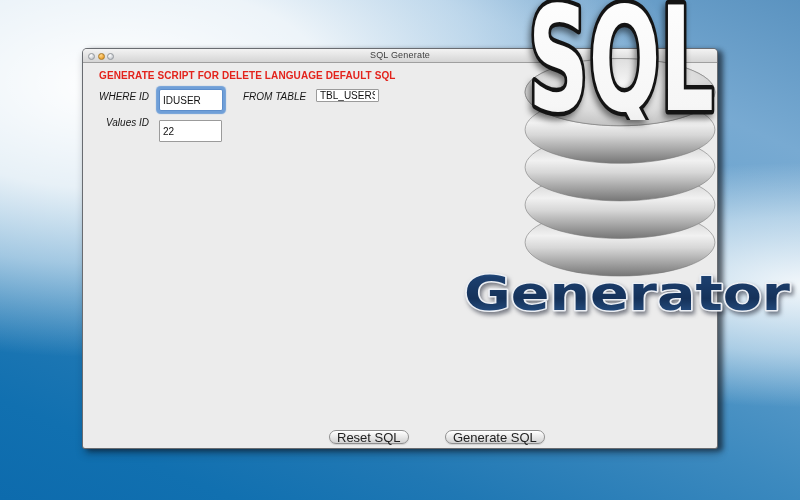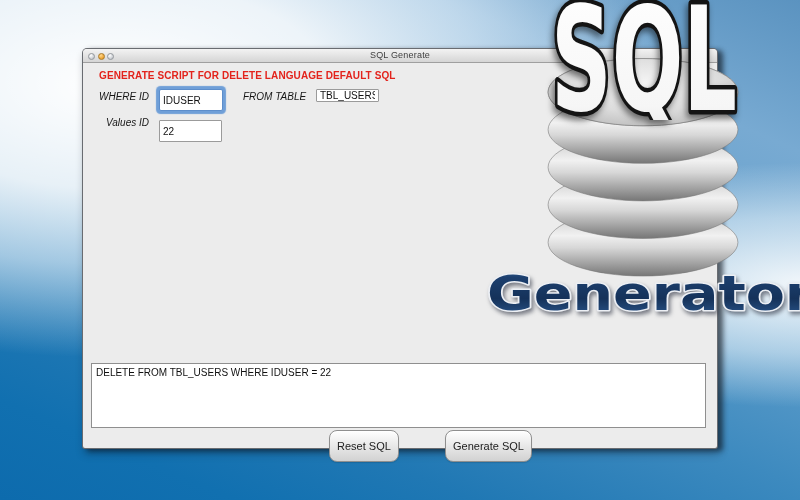--- a/index.html
+++ b/index.html
@@ -64,32 +64,32 @@
     font-family:"Liberation Mono", monospace; font-weight:bold;
     font-size:12px; color:#0d0d0d; word-spacing:5px; letter-spacing:.5px;
   }
   .result-area {
     position:absolute; left:8px; top:314px; width:615px; height:65px;
     border:1px solid #8f8f8f; background:#fff; resize:none; outline:none;
     font-family:"Liberation Sans", sans-serif; font-size:10px; color:#111;
     padding:3px 4px; border-radius:0;
   }
   .aqua-btn {
-    position:absolute; top:381px; height:32px; padding:0 7px;
-    font-family:"Liberation Sans", sans-serif; font-size:11px; color:#222;
+    position:absolute; top:381px; height:14px; padding:0 7px;
+    font-family:"Liberation Sans", sans-serif; font-size:13px; color:#222;
     background:linear-gradient(#ffffff, #d2d2d2);
     border:1px solid #8f8f8f; border-radius:8px;
     box-shadow:inset 0 1px 0 #fff, 0 1px 1px rgba(0,0,0,.12);
     cursor:default; line-height:11px;
   }
   .btn-reset    { left:246px; }
   .btn-generate { left:362px; }
 
   
-  .logo { position:absolute; inset:0; z-index:20; pointer-events:none;margin-left:23px; }
+  .logo { position:absolute; inset:0; z-index:20; pointer-events:none; }
   .db-svg  { position:absolute; left:521px; top:17px; width:198px; height:263px; }
   .sql-svg { position:absolute; left:522px; top:-2px; width:198px; height:122px;
              filter:drop-shadow(-2px 4px 3px rgba(0,0,0,.5)); }
   .gen-svg { position:absolute; left:455px; top:263px; width:345px; height:62px;
              filter:drop-shadow(2px 3px 2px rgba(45,50,65,.6)); }
   .sql-text { font-family:"DejaVu Sans", sans-serif; font-weight:bold;
               fill:url(#sqlFill); stroke:#141414; stroke-width:9px;
               paint-order:stroke; stroke-linejoin:round; }
   .gen-text { font-family:"DejaVu Sans", sans-serif; font-weight:bold;
               fill:url(#genFill); stroke:#eceff4; stroke-width:3px;
@@ -115,21 +115,20 @@
     <label class="lbl lbl-where">WHERE ID</label>
     <input class="txt txt-where" type="text" value="IDUSER" style="">
 
     <label class="lbl lbl-from">FROM TABLE</label>
     <input class="txt txt-from" type="text" value="TBL_USERS" style="">
 
     <label class="lbl lbl-values">Values ID</label>
     <input class="txt txt-values" type="text" value="22" style="">
 
 
-    <textarea class="result-area" spellcheck="false" style="">DELETE FROM TBL_USERS WHERE IDUSER = 22</textarea>
 
     <button class="aqua-btn btn-reset">Reset SQL</button>
     <button class="aqua-btn btn-generate">Generate SQL</button>
   </div>
 
   <div class="logo">
 
     <svg class="db-svg" viewBox="0 0 200 266">
       <defs>
         <linearGradient id="diskGrad" x1="0" y1="0" x2="0" y2="1">

